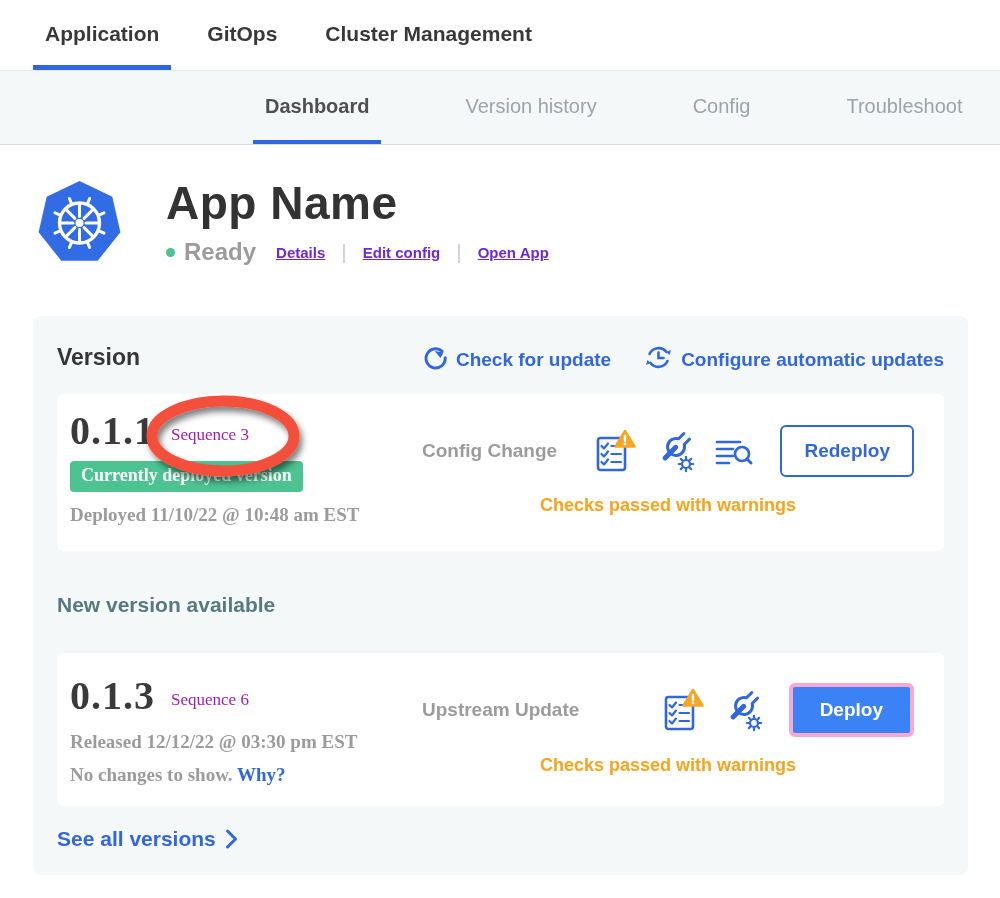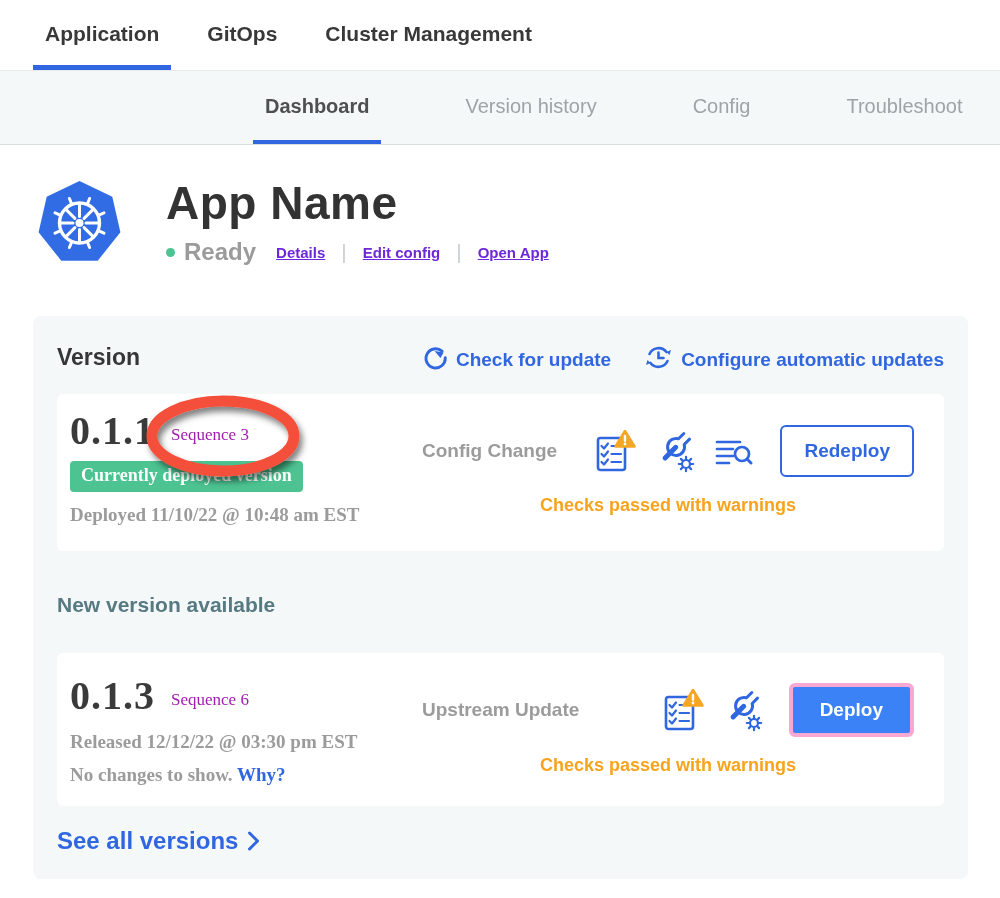--- a/index.html
+++ b/index.html
@@ -56,21 +56,21 @@
   .vc-right { flex:1; display:flex; flex-direction:column; justify-content:center; }
   .vc-main-row { display:flex; align-items:center; }
   .source-label { color:#9b9b9b; font-weight:bold; font-size:19px; white-space:nowrap; }
   .icon-group { display:flex; align-items:center; gap:19px; margin-left:auto; margin-right:26px; }
   .icon-btn { cursor:pointer; display:flex; }
   .btn { font-family:inherit; font-size:19px; font-weight:bold; border-radius:6px; padding:13px 22px; cursor:pointer; white-space:nowrap; }
   .btn-outline { background:#ffffff; color:#3066e0; border:2px solid #3066e0; }
   .btn-solid { background:#3b82f6; color:#ffffff; border:4px solid #f9a8d4; padding:12px 27px; }
   .check-status { color:#f7a41c; font-weight:bold; font-size:18px; text-align:center; margin-top:18px; }
   .new-version-heading { color:#577981; font-size:21px; font-weight:bold; margin-top:42px; }
-  .see-all { display:flex; align-items:center; gap:9px; margin-top:21px; color:#3066e0; font-size:24px; font-weight:bold; cursor:pointer; }
+  .see-all { display:flex; align-items:center; gap:9px; margin-top:21px; color:#3066e0; font-size:21px; font-weight:bold; cursor:pointer; }
 </style>
 </head>
 <body>
 
 <nav class="primary-nav">
   <div class="pnav-item active">Application</div>
   <div class="pnav-item">GitOps</div>
   <div class="pnav-item">Cluster Management</div>
 </nav>
 

